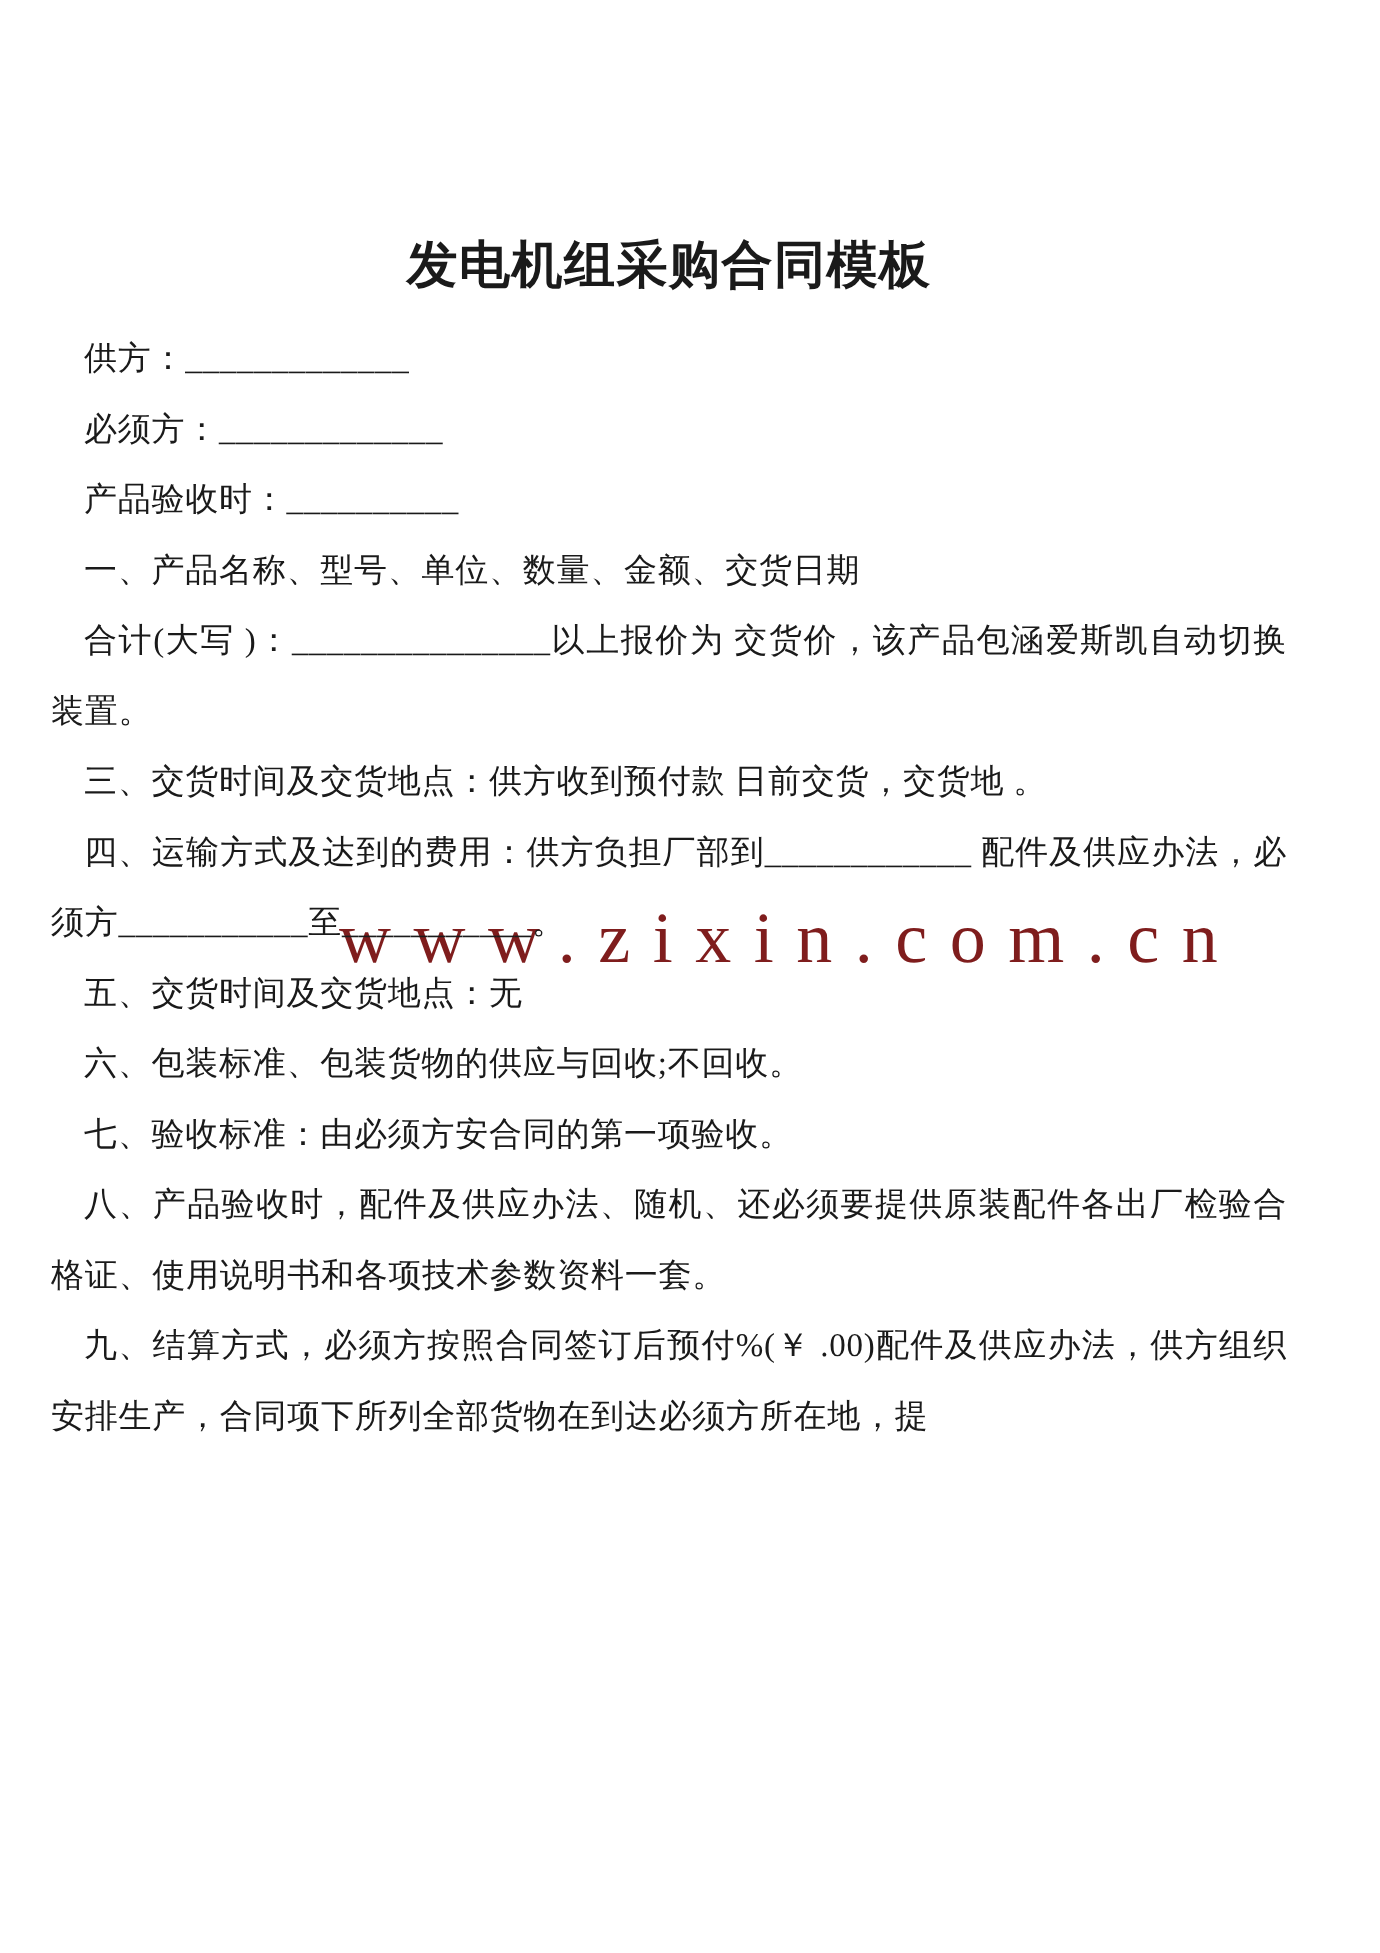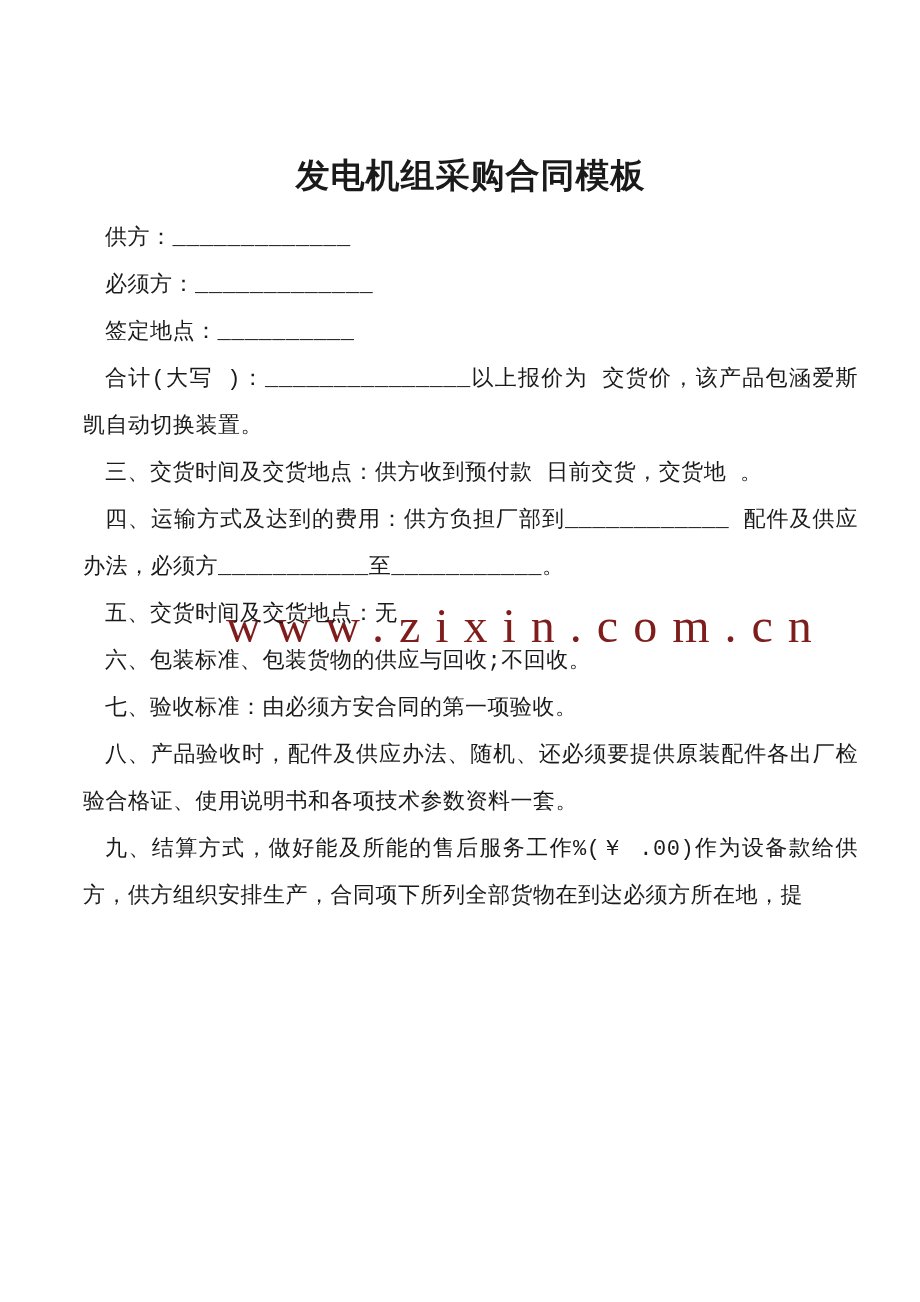--- a/index.html
+++ b/index.html
@@ -14,22 +14,21 @@
     overflow: hidden;
     font-family: "Liberation Serif", serif;
     color: #1a1a1a;
   }
   .page {
     position: relative;
     z-index: 1;
     box-sizing: border-box;
     width: 920px;
     height: 1302px;
-    padding: 152px 62px 0 83px;
-    font-family: Liberation Mono, monospace;
+    padding: 152px 62px 0 34px;
   }
   .doc-title {
     font-size: 34px;
     font-weight: bold;
     line-height: 52px;
     text-align: center;
     margin: 0 0 11px 0;
     letter-spacing: 1px;
   }
   .para {
@@ -62,33 +61,34 @@
 <div class="watermark">www.zixin.com.cn</div>
 
 <div class="page">
 
   <h1 class="doc-title">发电机组采购合同模板</h1>
 
   <p class="para">供方：_____________</p>
 
   <p class="para">必须方：_____________</p>
 
-  <p class="para">签定地点：__________</p>
+  <p class="para">产品验收时：__________</p>
 
+  <p class="para">一、产品名称、型号、单位、数量、金额、交货日期</p>
 
   <p class="para">合计(大写 )：_______________以上报价为 交货价，该产品包涵爱斯凯自动切换装置。</p>
 
 
   <p class="para">三、交货时间及交货地点：供方收到预付款 日前交货，交货地 。</p>
 
   <p class="para">四、运输方式及达到的费用：供方负担厂部到____________ 配件及供应办法，必须方___________至___________。</p>
 
   <p class="para">五、交货时间及交货地点：无</p>
 
   <p class="para">六、包装标准、包装货物的供应与回收;不回收。</p>
 
   <p class="para">七、验收标准：由必须方安合同的第一项验收。</p>
 
   <p class="para">八、产品验收时，配件及供应办法、随机、还必须要提供原装配件各出厂检验合格证、使用说明书和各项技术参数资料一套。</p>
 
-  <p class="para">九、结算方式，做好能及所能的售后服务工作%(￥ .00)作为设备款给供方，供方组织安排生产，合同项下所列全部货物在到达必须方所在地，提</p>
+  <p class="para">九、结算方式，必须方按照合同签订后预付%(￥ .00)配件及供应办法，供方组织安排生产，合同项下所列全部货物在到达必须方所在地，提</p>
 
 </div>
 
 </body></html>

